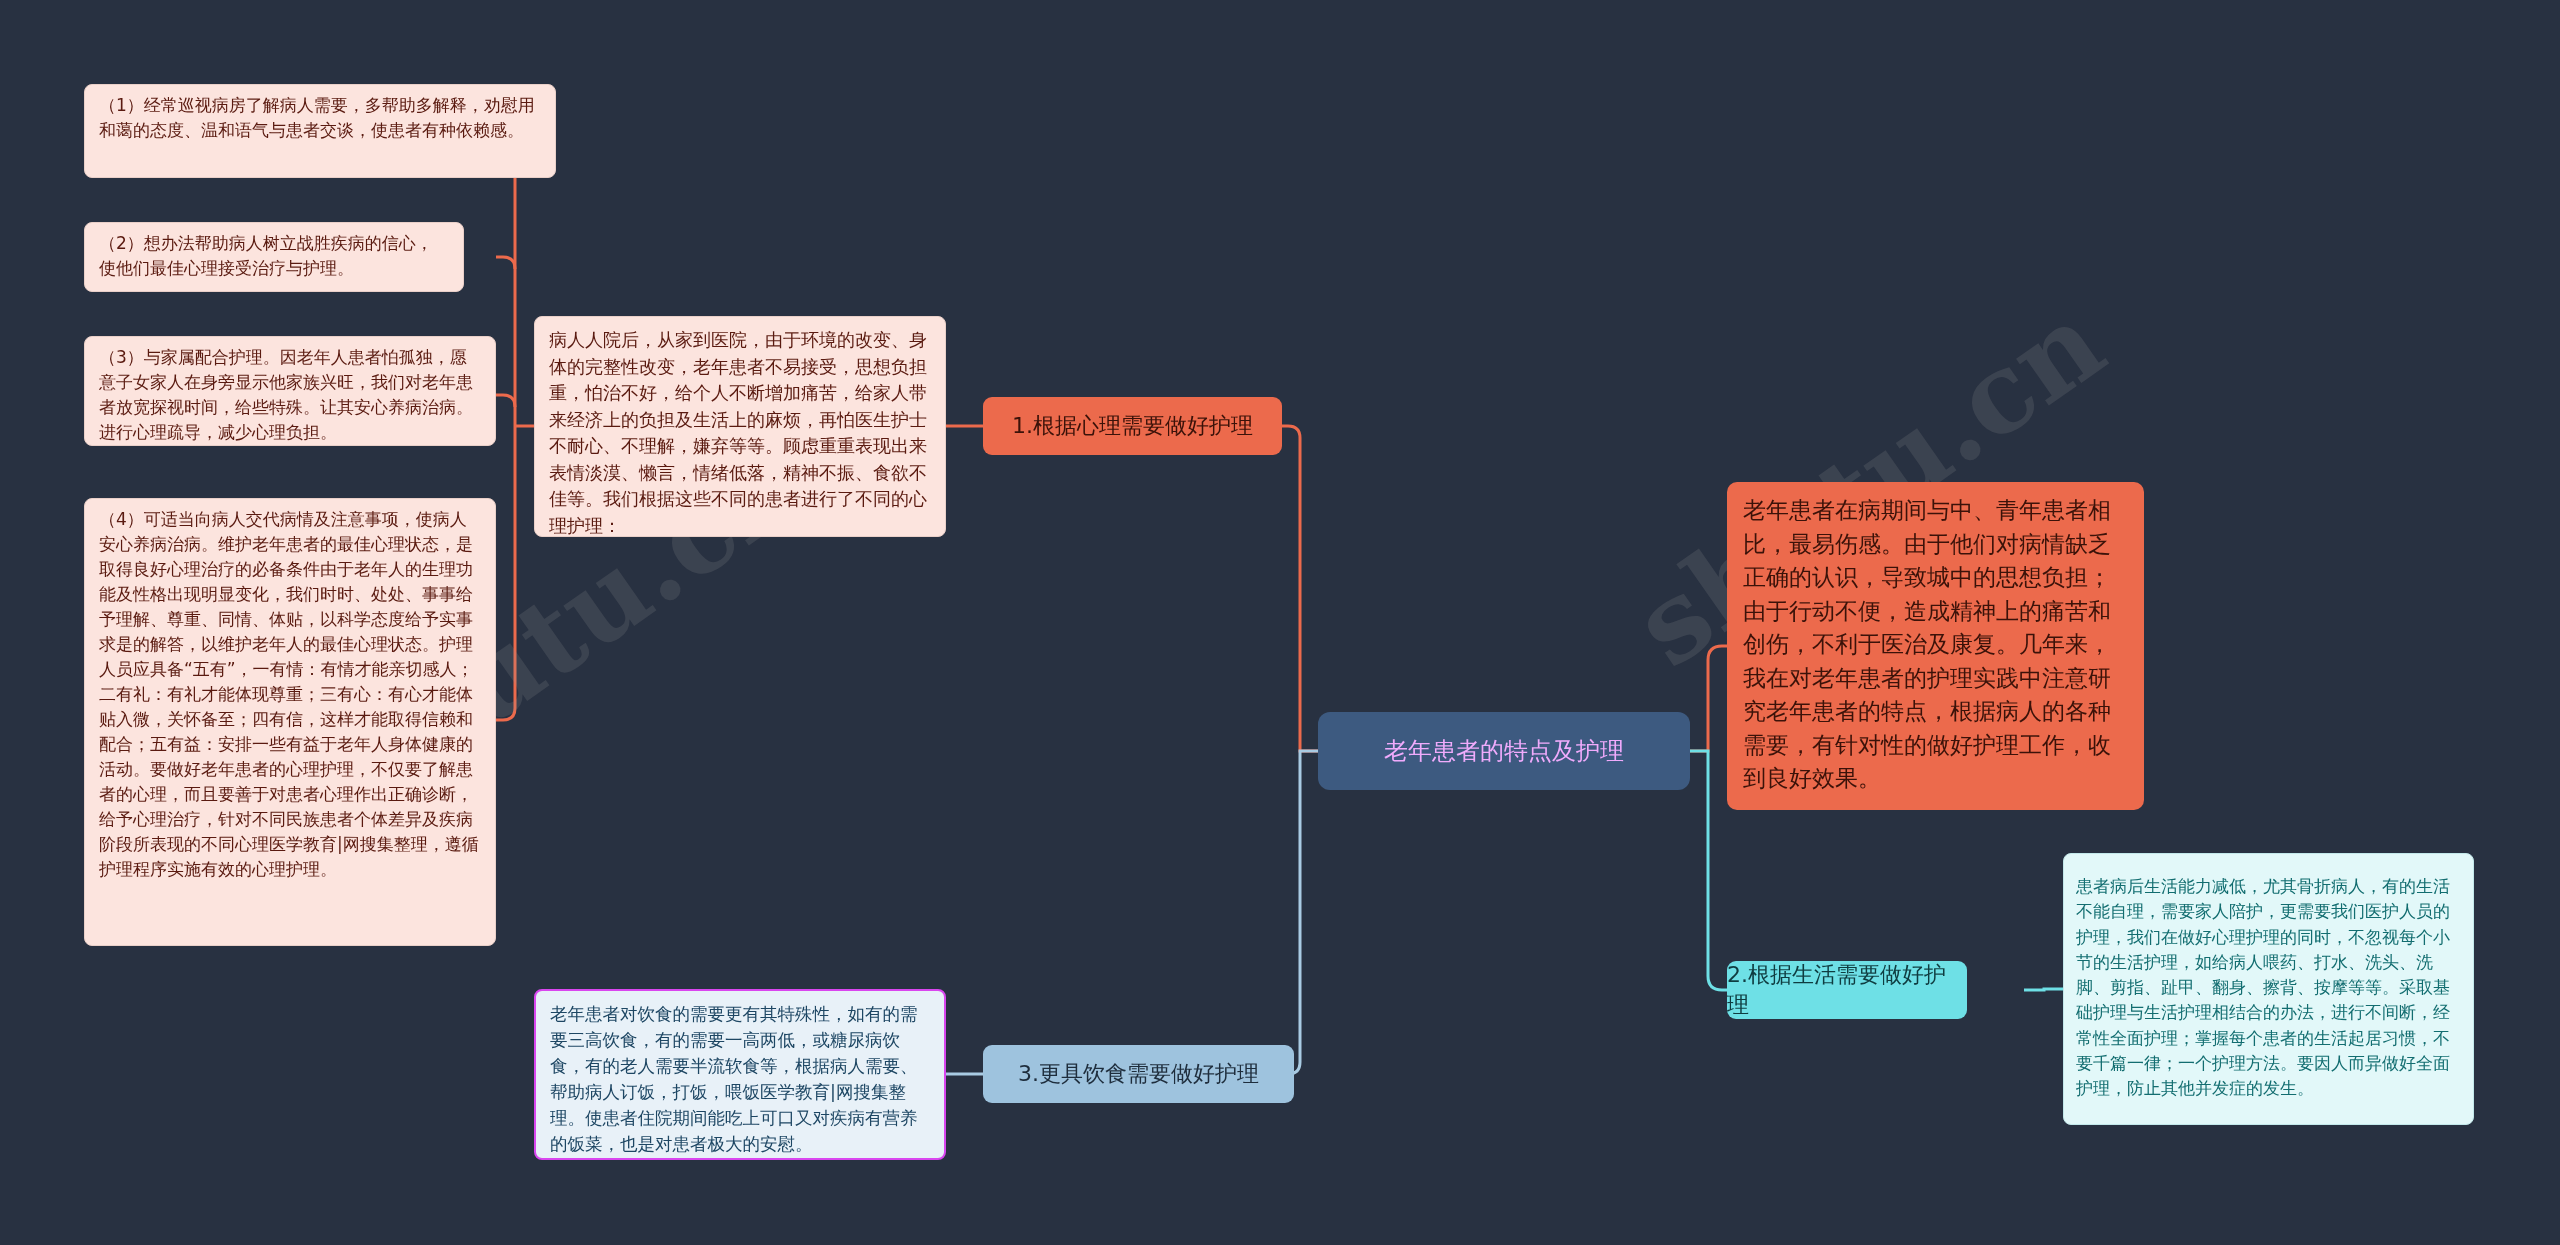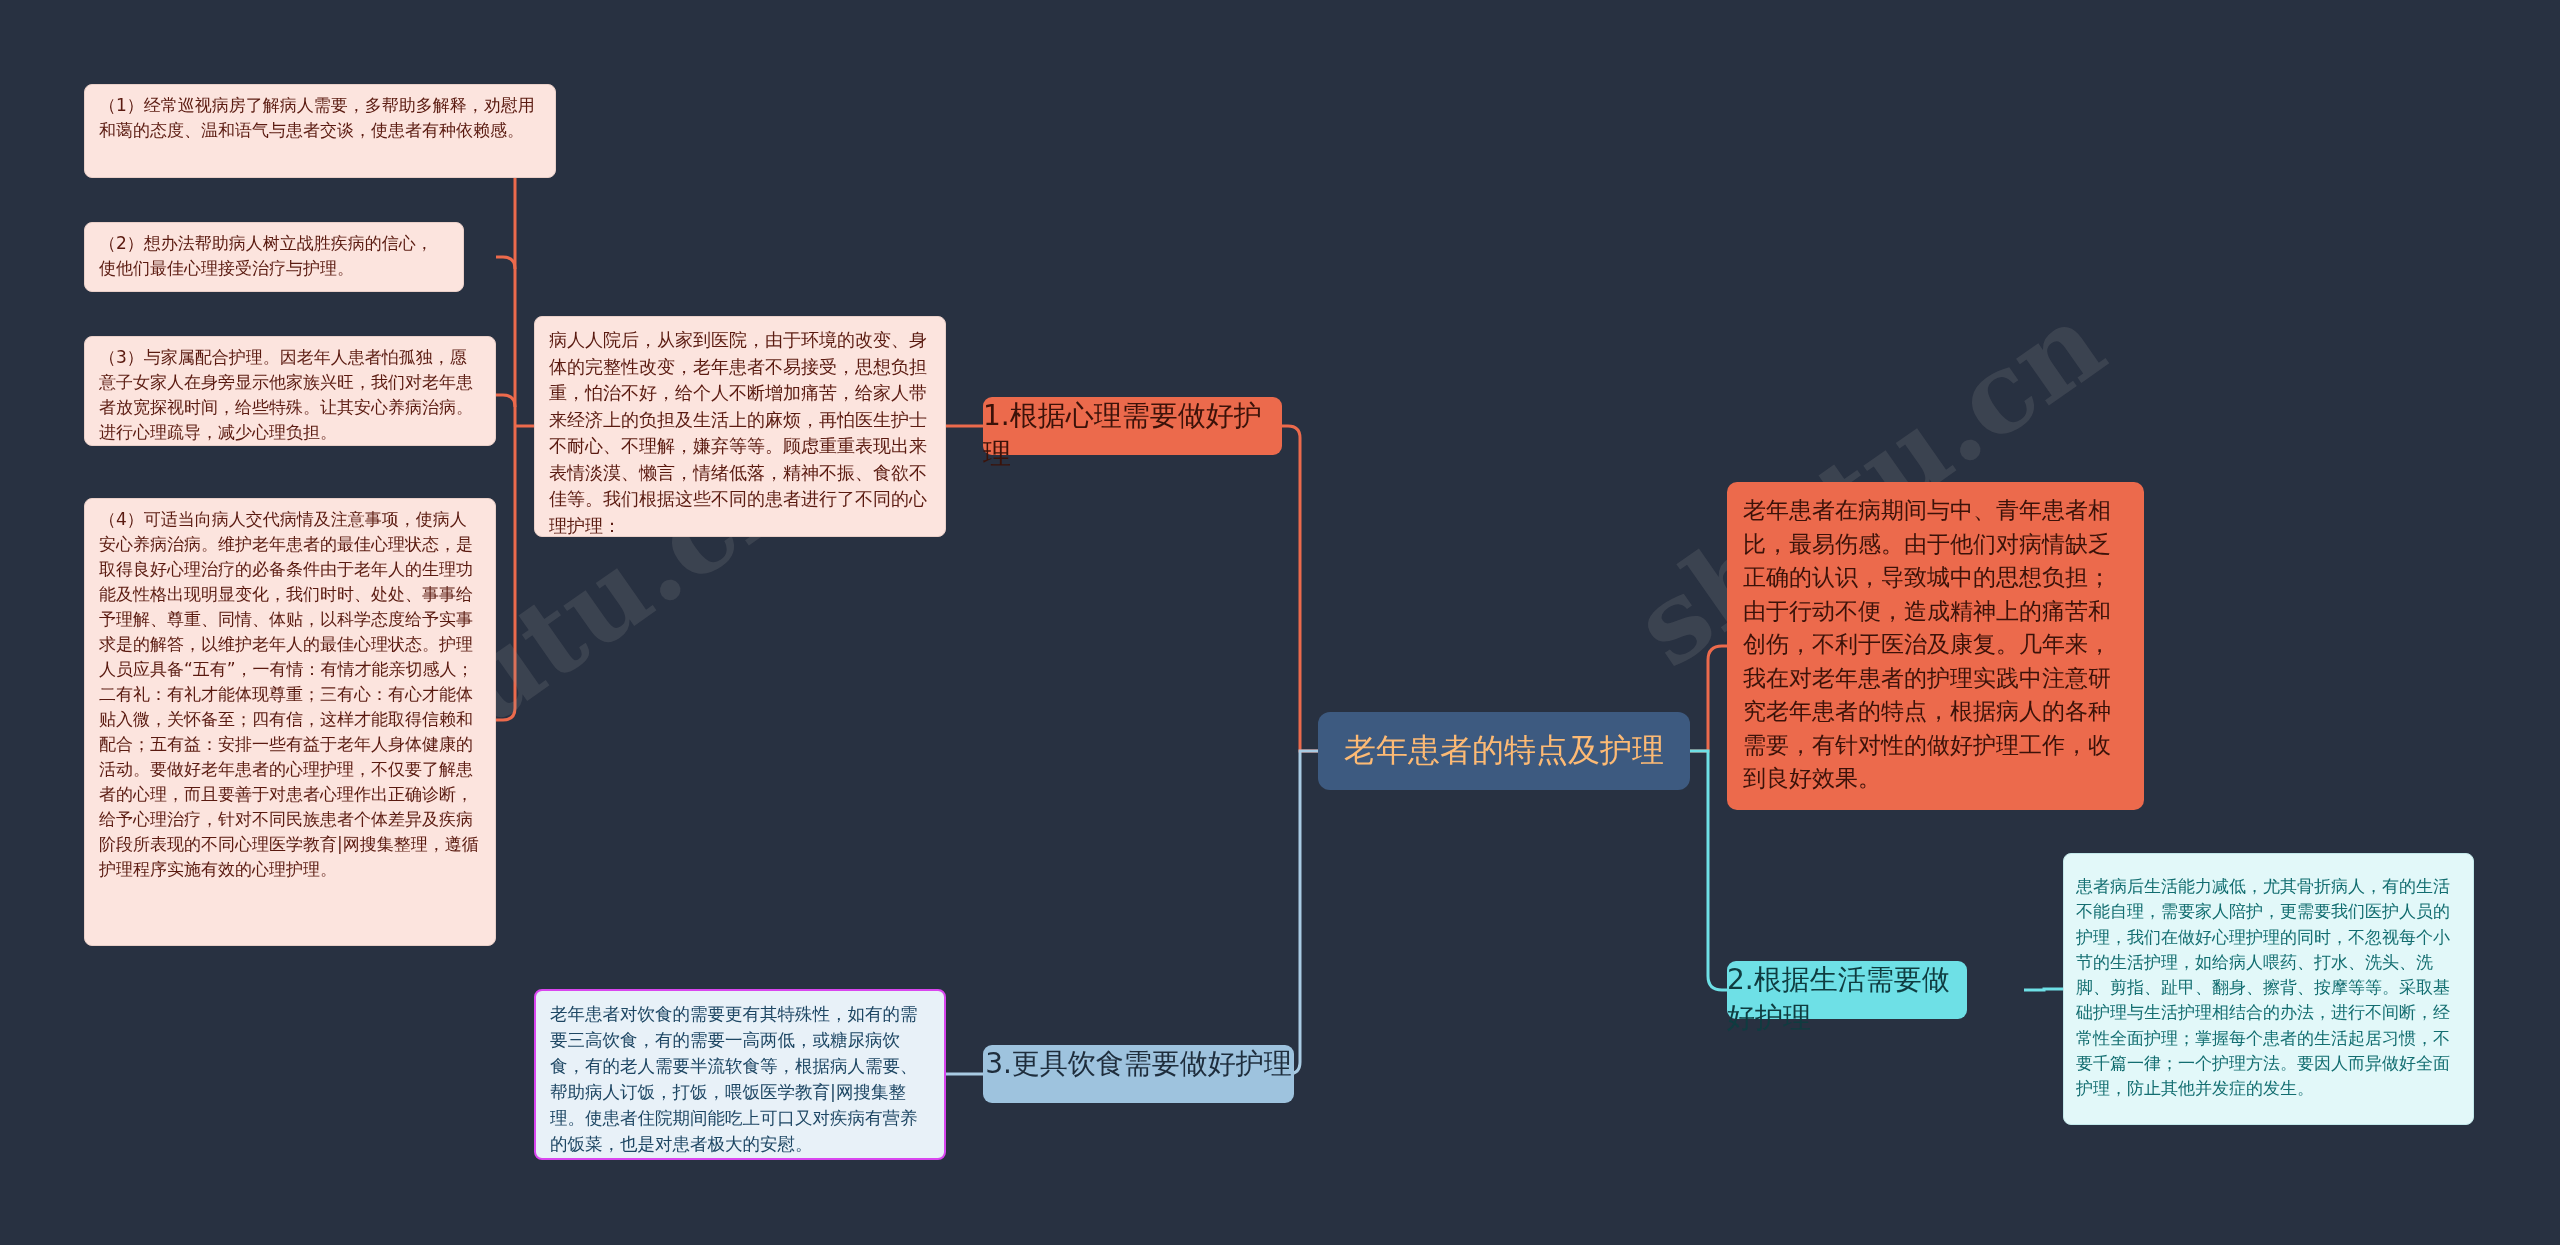--- a/index.html
+++ b/index.html
@@ -19,28 +19,28 @@
   }
   .para-blue {
     background:#e8f1f8; color:#1d4663; font-size:17.5px; line-height:26px;
     padding:10px 14px; border:2px solid #d946ef;
   }
   .para-cyan {
     background:#e2f8f9; color:#126d70; font-size:17px; line-height:25.3px;
     padding:20px 12px; border:1px solid #c2e8ea;
   }
   .branch {
-    font-size:28px; display:flex; justify-content:center;
+    font-size:22px; display:flex; align-items:center; justify-content:center;
     border-radius:9px;
   }
   .b-orange { background:#ec6a4c; color:#3b1209; }
   .b-blue { background:#9ec3de; color:#1e2d3c; }
   .b-cyan { background:#6ee0e6; color:#0f3c40; }
   .root {
-    background:#3d5a80; color:#fdba74; font-size:32px;
+    background:#3d5a80; color:#f0abfc; font-size:24px;
     display:flex; align-items:center; justify-content:center; border-radius:12px;
   }
   .desc-orange {
     background:#ec6a4c; color:#3b1209; font-size:23px; line-height:33.5px;
     padding:12px 16px; border-radius:10px;
   }
   svg.links { position:absolute; left:0; top:0; pointer-events:none; }
   .watermark {
     position:absolute; color:rgba(150,150,150,0.18); font-size:110px;
     font-weight:bold; transform:rotate(-35deg); white-space:nowrap; pointer-events:none;

